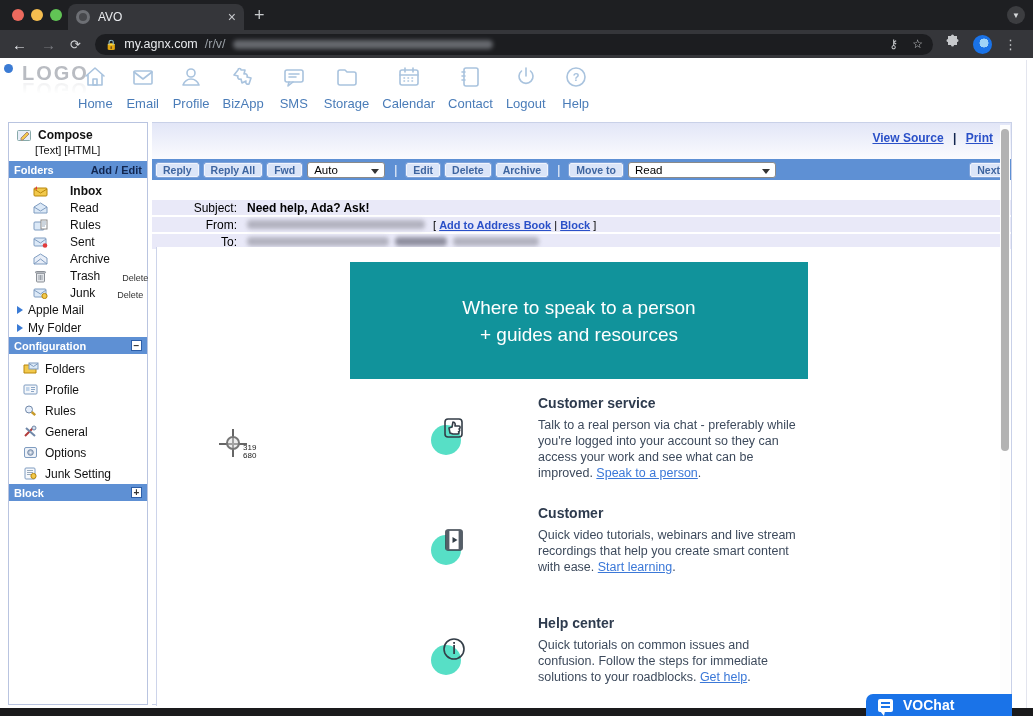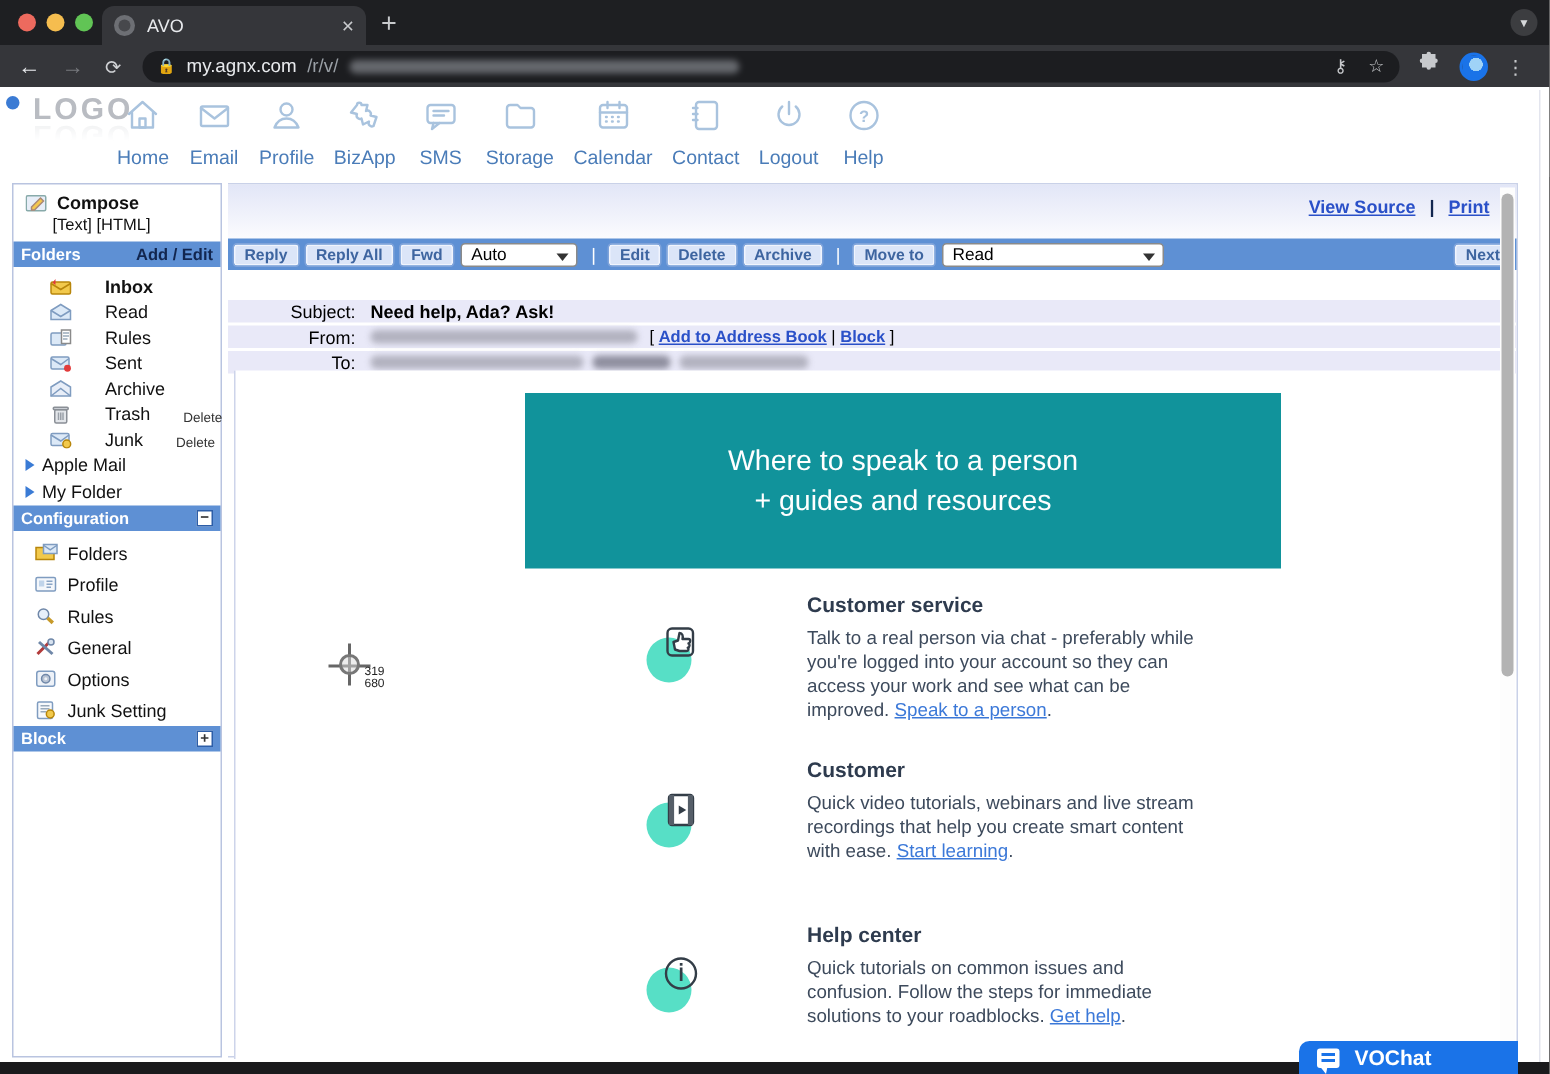--- a/index.html
+++ b/index.html
@@ -73,21 +73,21 @@
   .sel-auto{width:78px;}
   .sel-read{width:148px;}
   .tnext{margin-left:auto;}
   .hdr-row{position:absolute;left:0;width:100%;height:15px;background:#e9e9f8;display:flex;align-items:center;font-size:12px;}
   .hdr-label{width:95px;text-align:right;padding-right:10px;color:#000;flex:none;}
   .redact{display:inline-block;height:9px;border-radius:4px;background:#a9a9b6;filter:blur(2px);opacity:.85;vertical-align:middle;}
   .hdr-links{font-size:11px;color:#000;margin-left:8px;}
   .hdr-links a{color:#2a50c8;text-decoration:underline;font-weight:bold;}
 
   .mailbody{position:absolute;left:4px;top:124px;width:848px;height:459px;background:#fff;border-left:1px solid #cdd4ea;overflow:hidden;}
-  .banner{position:absolute;left:193px;top:15px;width:504px;height:117px;background:#11939b;color:#fff;text-align:center;
+  .banner{position:absolute;left:193px;top:15px;width:458px;height:117px;background:#11939b;color:#fff;text-align:center;
     display:flex;flex-direction:column;justify-content:center;gap:2px;font-size:19px;line-height:25px;}
   .section{position:absolute;left:211px;width:459px;}
   .sec-icon{position:absolute;left:63px;top:18px;width:44px;height:44px;}
   .mintcircle{position:absolute;left:0px;top:12px;width:30px;height:30px;border-radius:50%;background:#57dfc6;}
   .sec-glyph{position:absolute;left:8px;top:2px;}
   .sec-title{position:absolute;left:170px;top:0;font-size:14px;font-weight:bold;color:#2e3b4e;}
   .sec-text{position:absolute;left:170px;top:22px;width:262px;font-size:12.5px;line-height:16px;color:#3d4a5c;}
   .sec-text a{color:#3b78d8;text-decoration:underline;}
 
   .scrolltrack{position:absolute;right:1px;top:2px;width:10px;height:578px;background:#fdfdfd;}

